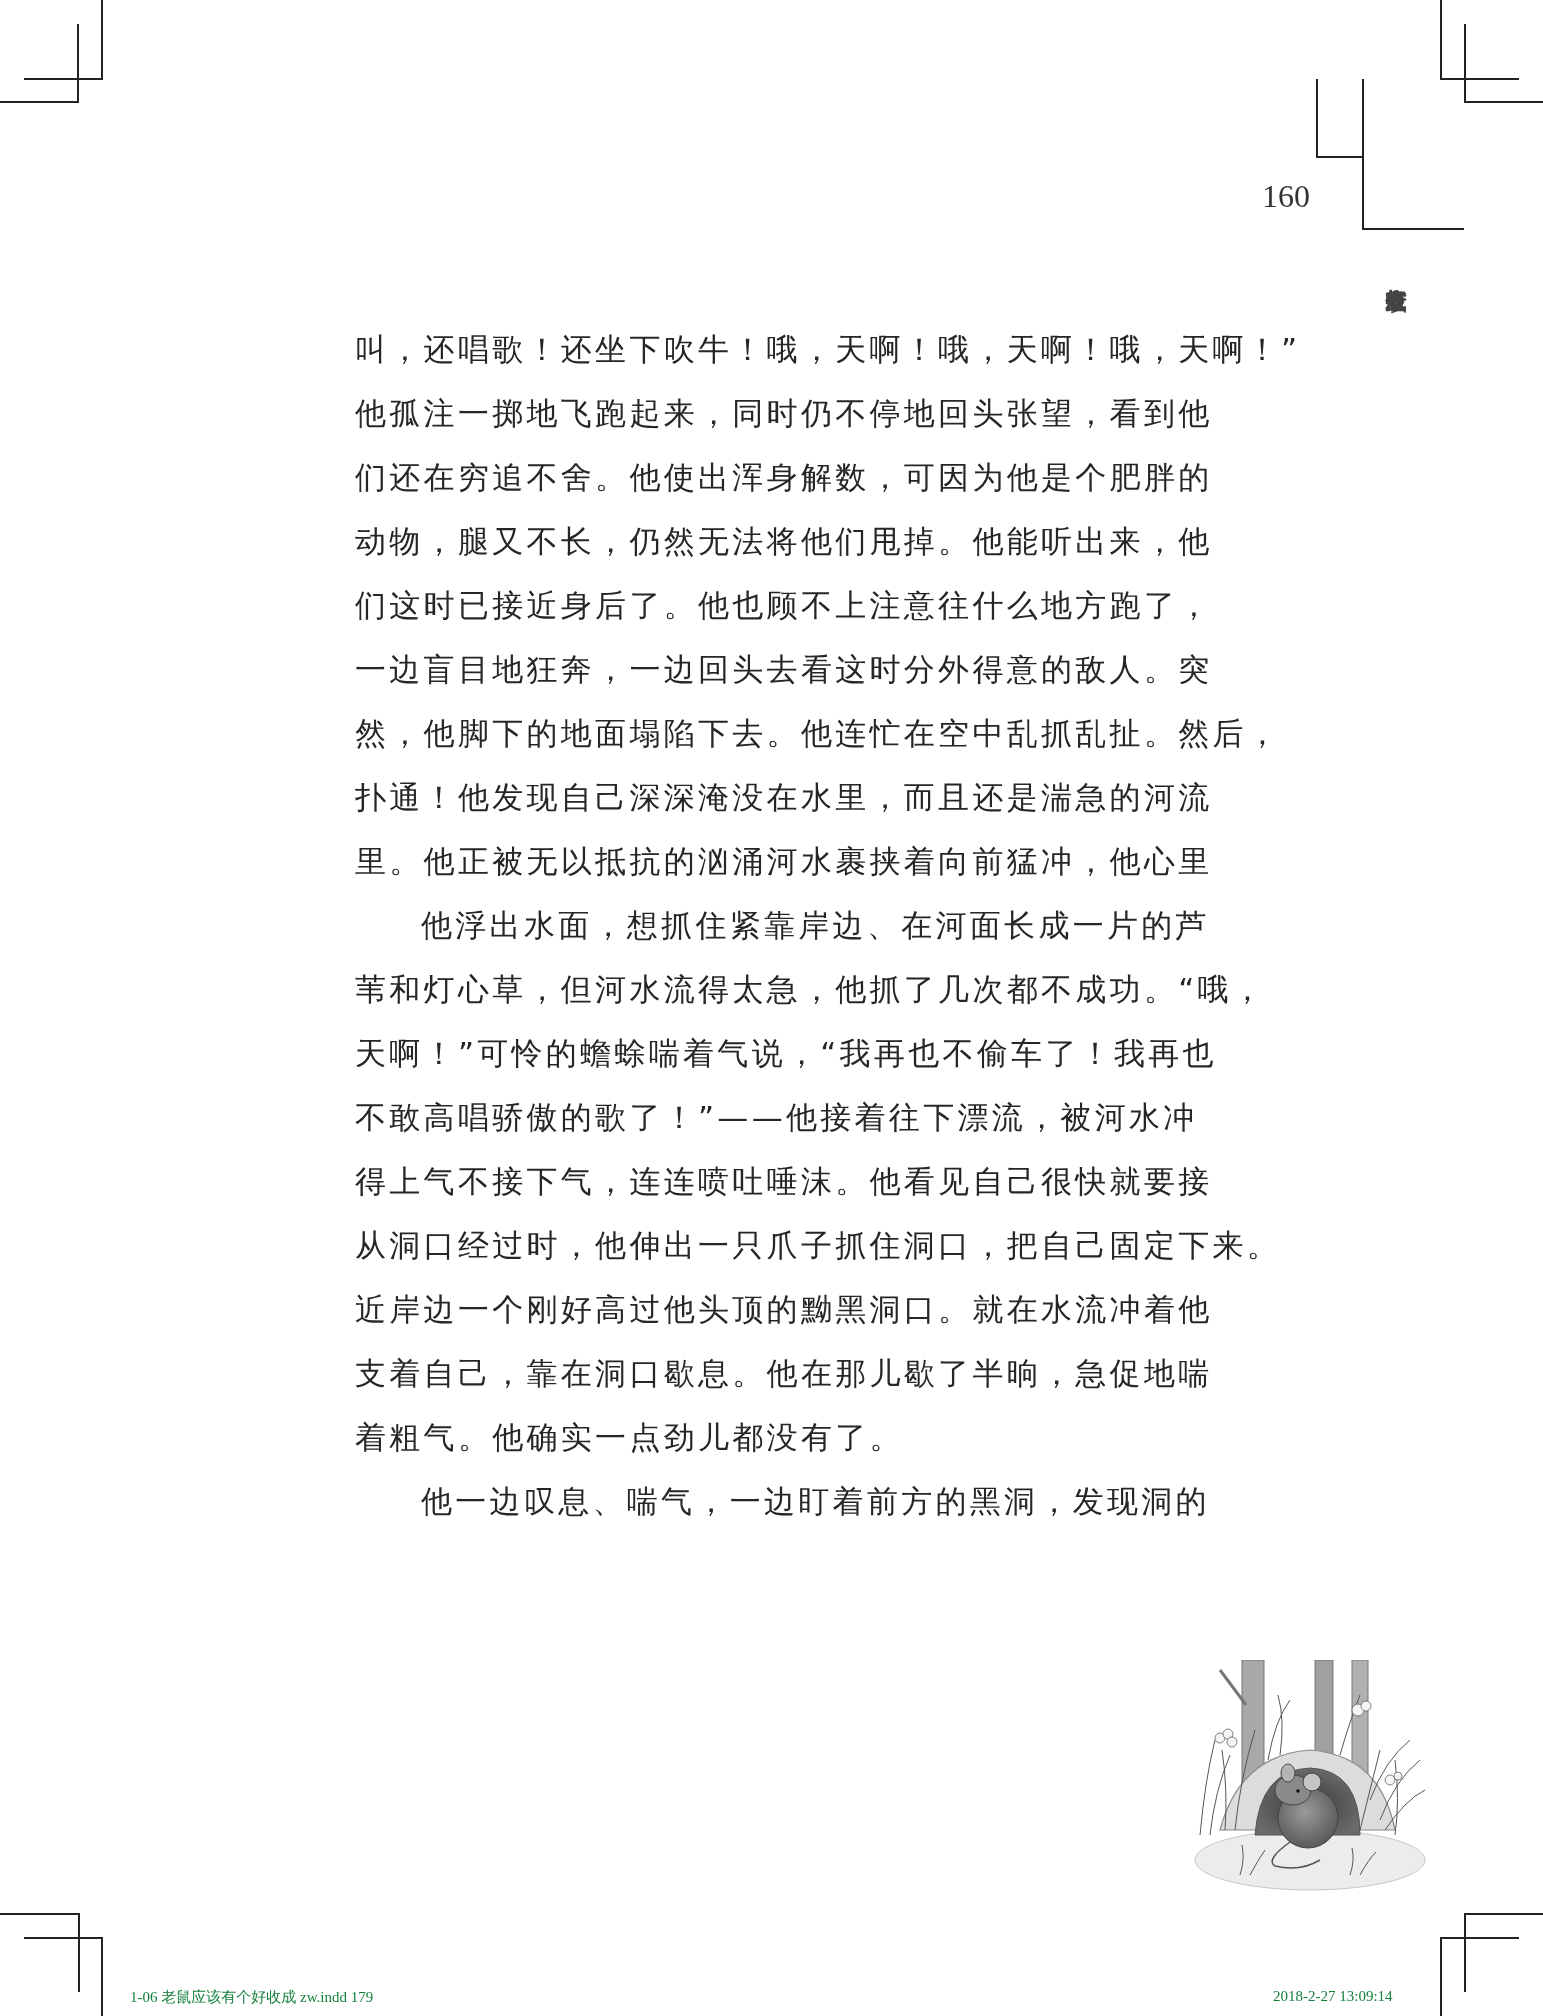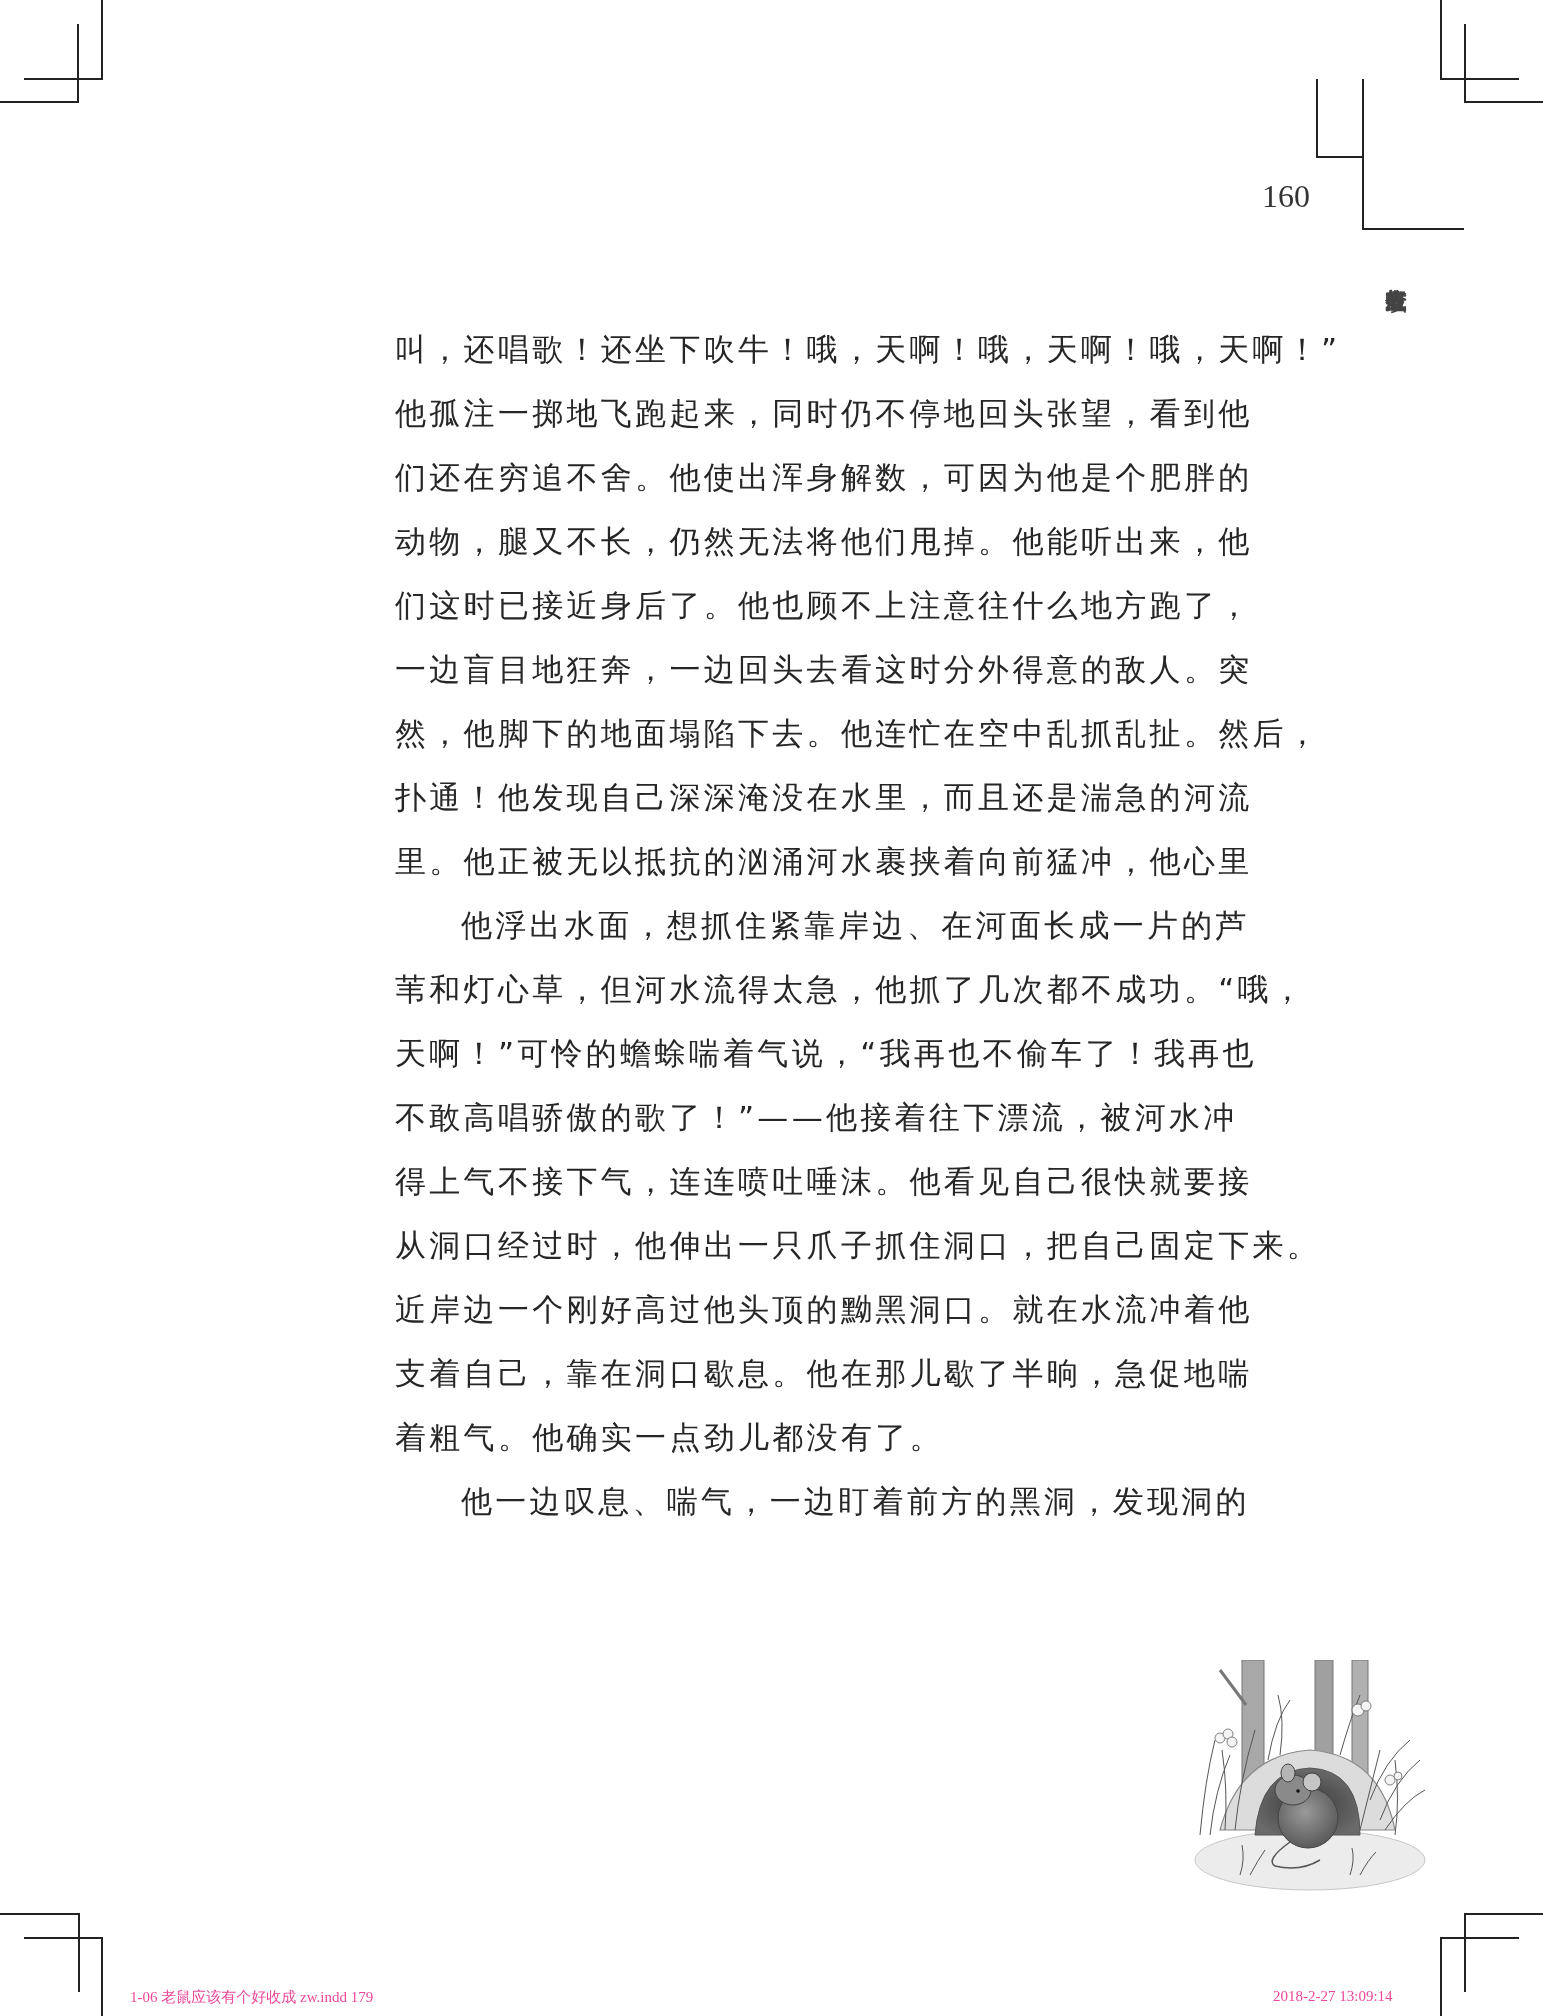--- a/index.html
+++ b/index.html
@@ -48,38 +48,37 @@
     width: 870px;
     font-family: "DejaVu Sans", sans-serif;
     font-size: 31px;
     color: #262626;
   }
   .line {
     height: 64px;
     line-height: 46px;
     white-space: nowrap;
     letter-spacing: 3.3px;
-    margin-left: 40px;
   }
   .line.indent {
     padding-left: 66px;
   }
   .illustration {
     position: absolute;
     left: 1180px;
     top: 1660px;
     width: 250px;
     height: 240px;
   }
   .slug {
     position: absolute;
     top: 1988px;
     font-family: "Liberation Serif", "DejaVu Serif", serif;
     font-size: 15px;
-    color: #ec4899;
+    color: #15803d;
     white-space: nowrap;
   }
   .slug-left { left: 130px; }
   .slug-right { left: 1273px; }
 </style>
 </head>
 <body>
 
 <div class="crop v" style="left:101px; top:0; height:79px;"></div>
 <div class="crop v" style="left:77px; top:24px; height:79px;"></div>

